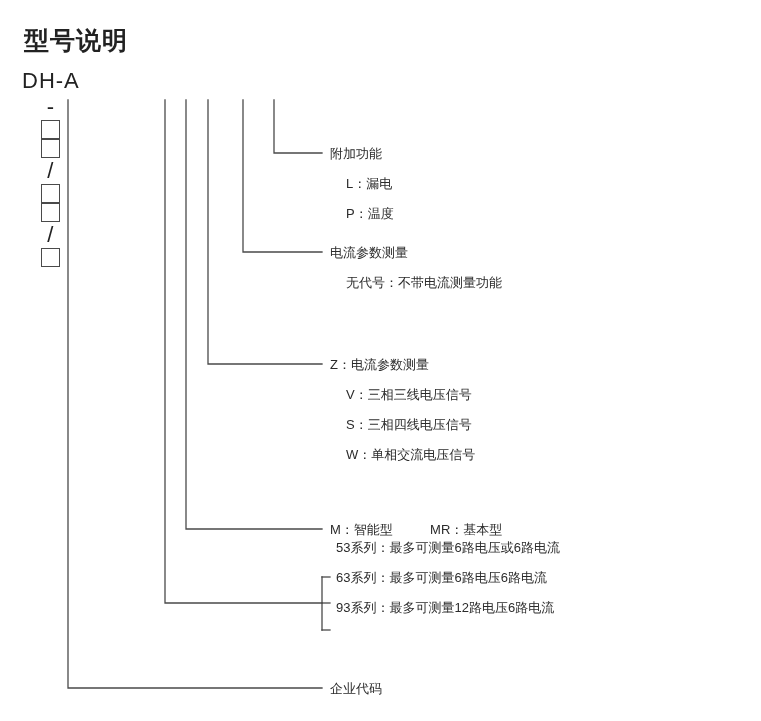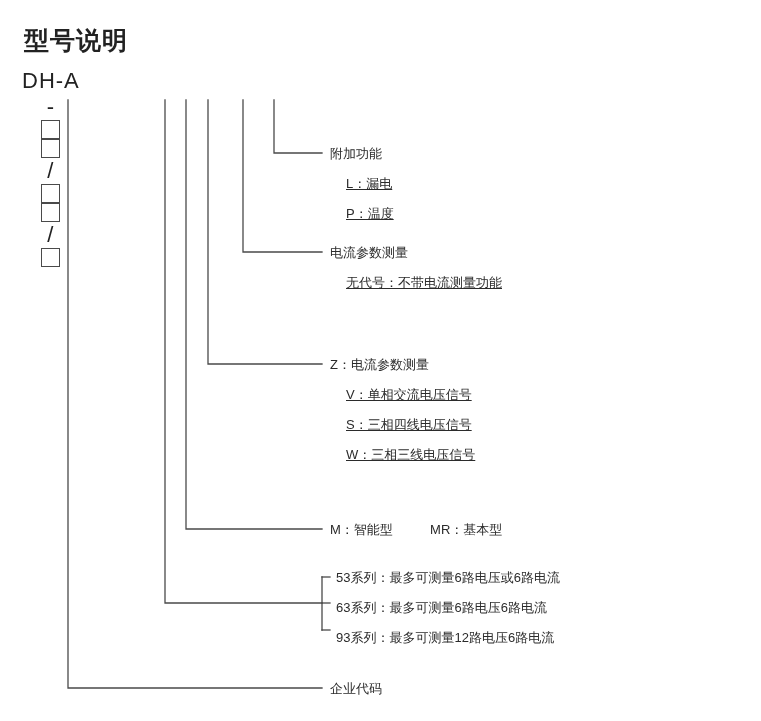--- a/index.html
+++ b/index.html
@@ -71,21 +71,21 @@
 
   
   .note {
     position: absolute;
     font-size: 13px;
     line-height: 30px;
     color: #2b2b2b;
     white-space: nowrap;
   }
   .note .line { display: block; }
-  .note.indent .line + .line { padding-left: 16px; text-decoration: underline; }
+  .note.indent .line + .line { padding-left: 16px; }
   .note-mr .gap { display: inline-block; width: 30px; }
 </style>
 </head>
 <body>
 
 <div id="stage">
 
   <div class="title">型号说明</div>
 
   <div class="code-row">
@@ -129,34 +129,34 @@
     <span class="line">P：温度</span>
   </div>
 
   <div class="note indent" style="left:330px; top:238px;">
     <span class="line">电流参数测量</span>
     <span class="line">无代号：不带电流测量功能</span>
   </div>
 
   <div class="note indent" style="left:330px; top:350px;">
     <span class="line">Z：电流参数测量</span>
-    <span class="line">V：单相交流电压信号</span>
+    <span class="line">V：三相三线电压信号</span>
     <span class="line">S：三相四线电压信号</span>
-    <span class="line">W：三相三线电压信号</span>
+    <span class="line">W：单相交流电压信号</span>
   </div>
 
   <div class="note note-mr" style="left:330px; top:515px;">
     <span class="line">
       <span>M：智能型</span>
       <span class="gap"></span>
       <span>MR：基本型</span>
     </span>
   </div>
 
-  <div class="note" style="left:336px; top:563px;">
+  <div class="note" style="left:336px; top:533px;">
     <span class="line">53系列：最多可测量6路电压或6路电流</span>
     <span class="line">63系列：最多可测量6路电压6路电流</span>
     <span class="line">93系列：最多可测量12路电压6路电流</span>
   </div>
 
   <div class="note" style="left:330px; top:674px;text-align:center;">
     <span class="line">企业代码</span>
   </div>
 
 </div>

